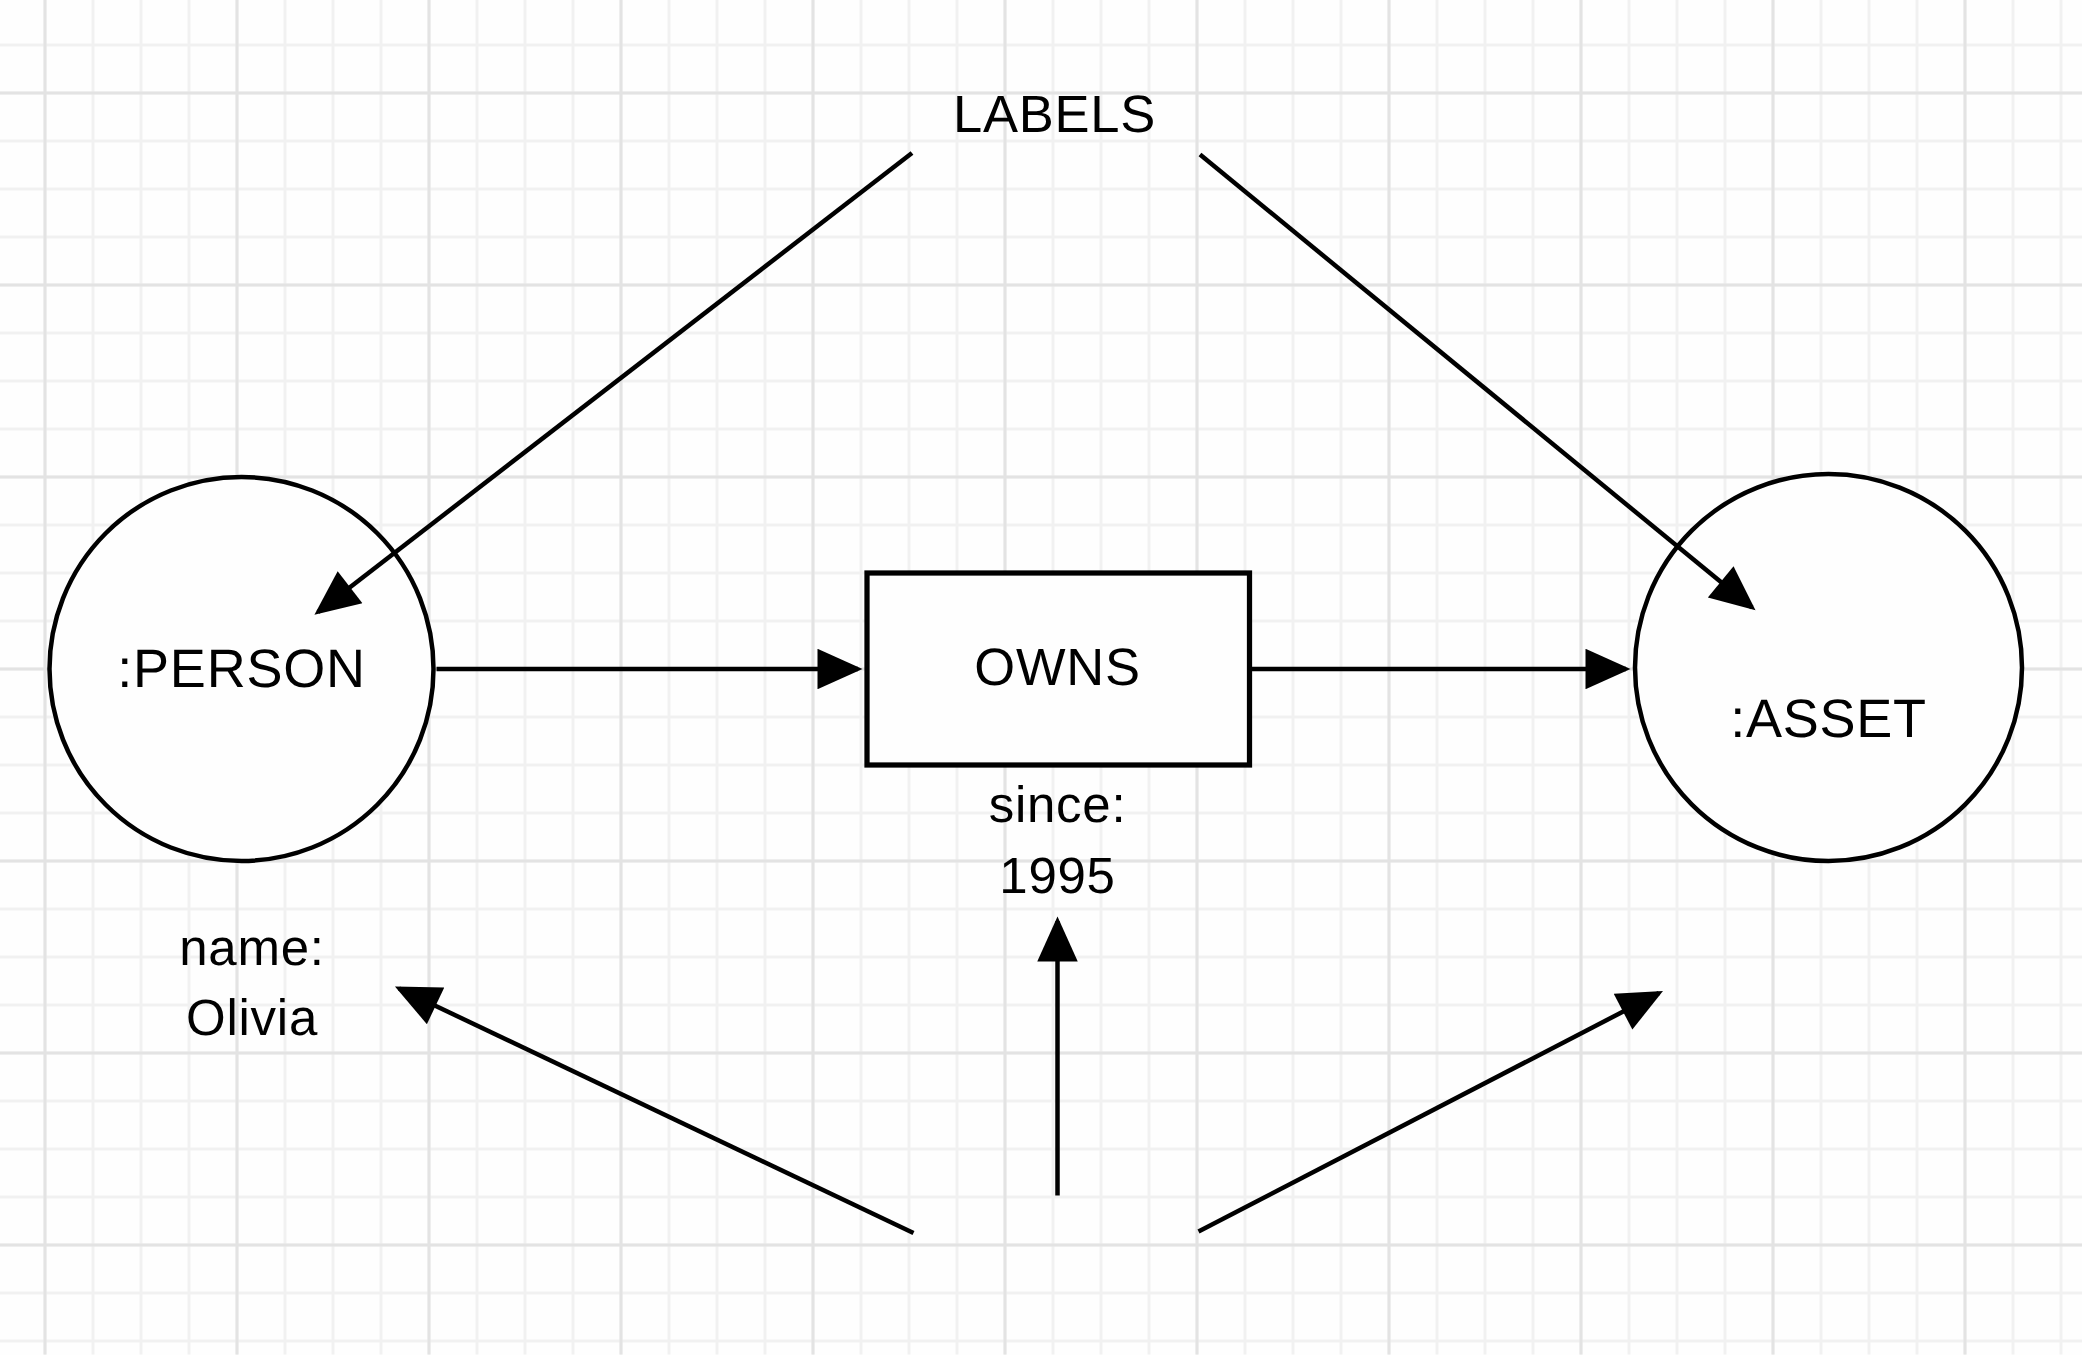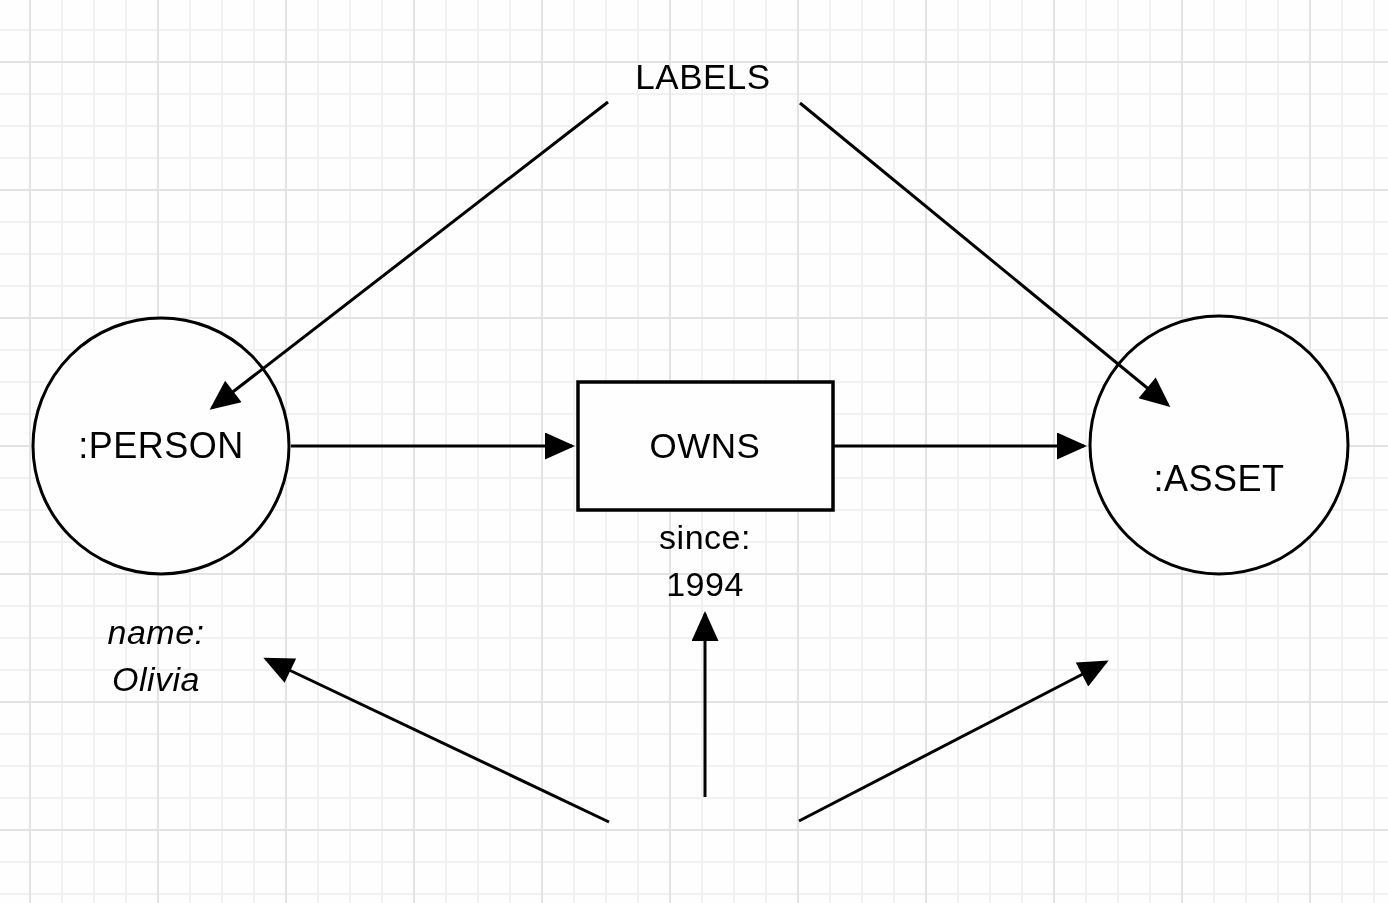--- a/index.html
+++ b/index.html
@@ -72,20 +72,20 @@
 
   <div class="label annotation" style="left:703px;top:77px;">LABELS</div>
 
   <div class="label node-label" style="left:161px;top:446px;">:PERSON</div>
 
   <div class="label rel-label" style="left:705px;top:446px;">OWNS</div>
 
   <div class="label node-label" style="left:1219px;top:446px;margin-top:33px;">:ASSET</div>
 
   <div class="label" style="left:705px;top:561px;">since:
-1994</div>
+1995</div>
 
-  <div class="label" style="left:156px;top:656px;font-style:italic;">name:
+  <div class="label" style="left:168px;top:656px;">name:
 Olivia</div>
 
 
 
 </div>
 
 </body></html>

